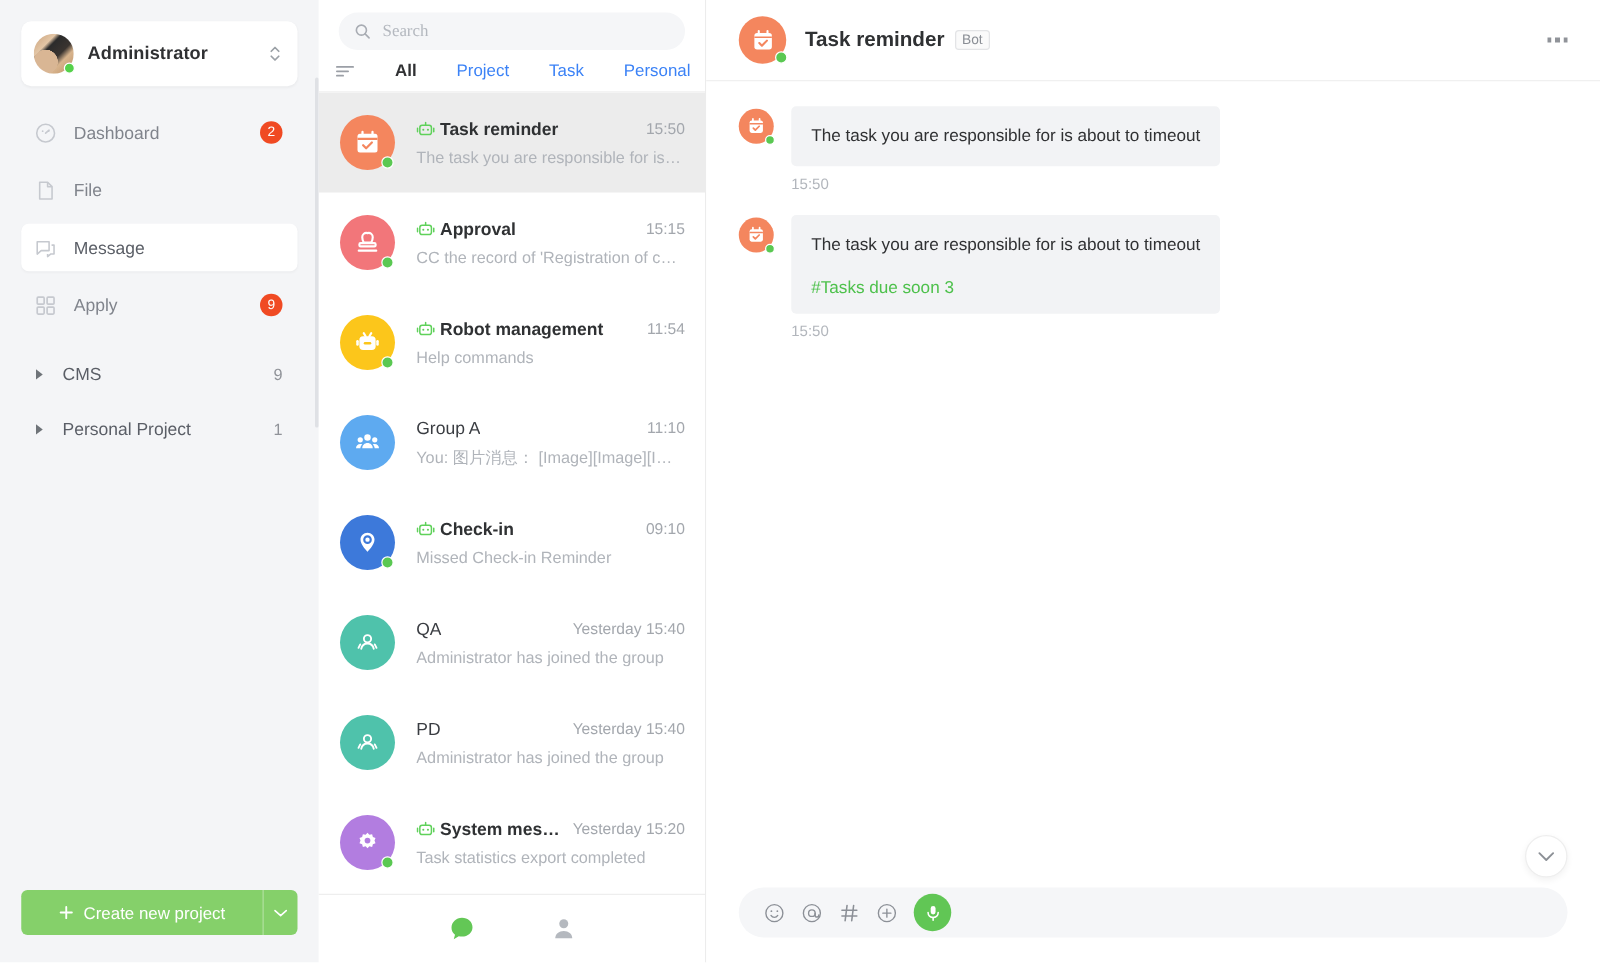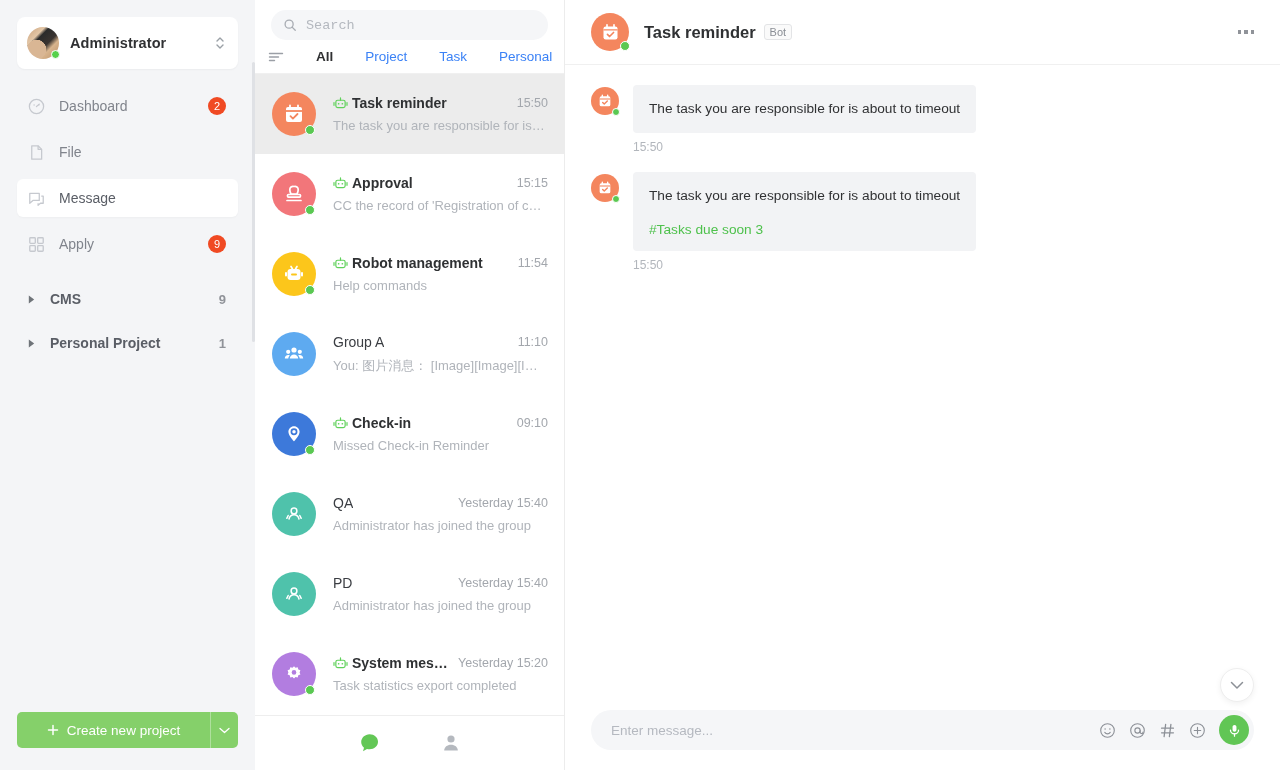--- a/index.html
+++ b/index.html
@@ -59,21 +59,21 @@
   }
   .nav-item.active { background: #ffffff; color: #5a5e66; box-shadow: 0 1px 2px rgba(0,0,0,0.03); }
   .nav-item .nav-ico { width: 19px; height: 19px; flex: 0 0 19px; color: #c6c9cf; }
   .nav-item .nav-label { flex: 1; margin-left: 13px; }
   .badge {
     min-width: 18px; height: 18px; padding: 0 5px;
     border-radius: 9px; background: #f04a23; color: #fff;
     font-size: 11px; line-height: 18px; text-align: center; font-weight: normal;
   }
 
-  .proj-list { margin-top: 10px; font-weight: bold; }
+  .proj-list { margin-top: 10px; }
   .proj-item {
     height: 36px; margin: 0 17px 8px 17px;
     display: flex; align-items: center; padding: 0 12px 0 10px;
     cursor: pointer; color: #5a5e66; font-size: 14px; border-radius: 6px;
   }
   .proj-arrow { width: 10px; flex: 0 0 10px; color: #707479; display: flex; align-items: center; }
   .proj-label { flex: 1; margin-left: 13px; }
   .proj-count { color: #909399; font-size: 13px; }
 
   .sidebar-footer {
@@ -105,21 +105,21 @@
   }
   .search-wrap { padding: 10px 16px 0 16px; }
   .search-box {
     height: 30px; border-radius: 15px; background: #f5f6f8;
     display: flex; align-items: center; padding: 0 12px;
   }
   .search-box .s-ico { width: 14px; height: 14px; color: #a8acb3; flex: 0 0 14px; }
   .search-input {
     border: none; outline: none; background: transparent;
     margin-left: 9px; flex: 1; font-size: 13.5px; color: #7f1d1d;
-    font-family: Liberation Mono, monospace;
+    font-family: Liberation Serif, serif;
   }
   .search-input::placeholder { color: #b4b8bf; }
 
   .tabs {
     display: flex; align-items: center; height: 34px;
     padding: 0 0 0 13px; gap: 12px; overflow: hidden;
     border-bottom: 1px solid #f0f0f0;
   }
   .filter-ico { width: 16px; height: 16px; color: #9b9fa6; flex: 0 0 16px; margin-right: 10px; }
   .tab {
@@ -632,21 +632,20 @@
     </div>
 
     <div class="scroll-down">
       <svg width="14" height="9" viewBox="0 0 14 9" fill="none" stroke="currentColor" stroke-width="1.5">
         <path d="M1.5 1.5L7 7l5.5-5.5" stroke-linecap="round" stroke-linejoin="round"></path>
       </svg>
     </div>
 
     <div class="chat-input-wrap">
       <div class="chat-input">
-        <input class="msg-input" type="text" placeholder="Enter message..." style="">
         <svg class="in-ico" viewBox="0 0 20 20" fill="none" stroke="currentColor" stroke-width="1.3">
           <circle cx="10" cy="10" r="8"></circle>
             <circle cx="7.2" cy="8.2" r="0.85" fill="currentColor" stroke="none"></circle>
           <circle cx="12.8" cy="8.2" r="0.85" fill="currentColor" stroke="none"></circle>
           <path d="M6.8 12.2c.8 1.2 1.9 1.8 3.2 1.8s2.4-.6 3.2-1.8" stroke-linecap="round"></path>
         </svg>
         <svg class="in-ico" viewBox="0 0 20 20" fill="none" stroke="currentColor" stroke-width="1.3">
           <circle cx="10" cy="10" r="8"></circle>
             <circle cx="10" cy="10" r="3.1"></circle>
           <path d="M13.1 10v1.9c0 1.1.8 1.8 1.8 1.8 1 0 1.6-.8 1.6-1.9" stroke-linecap="round"></path>

